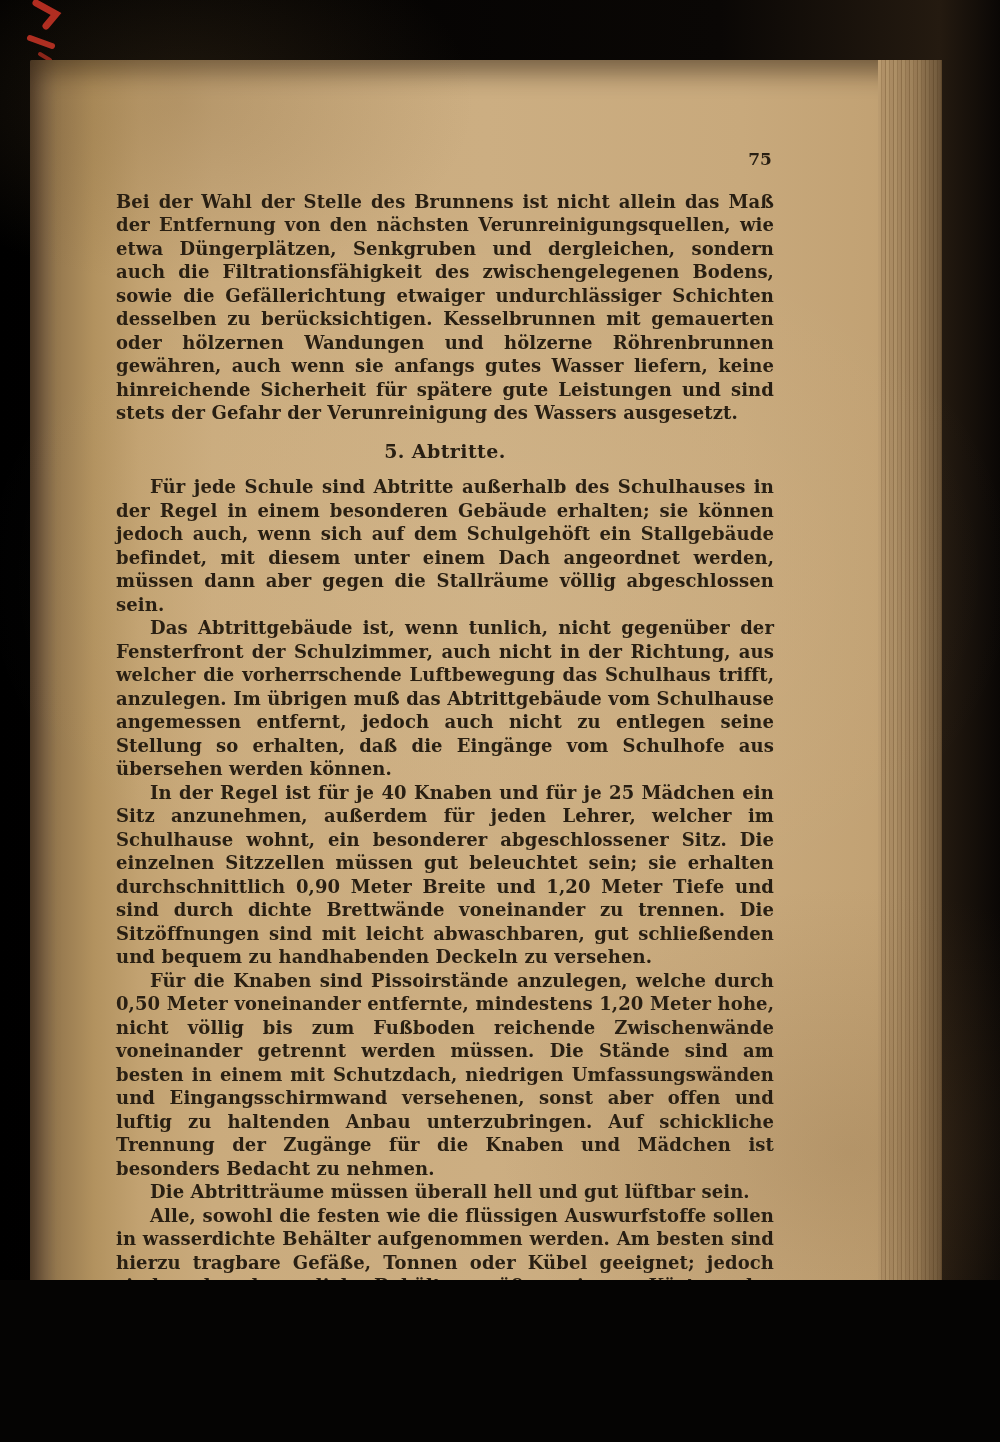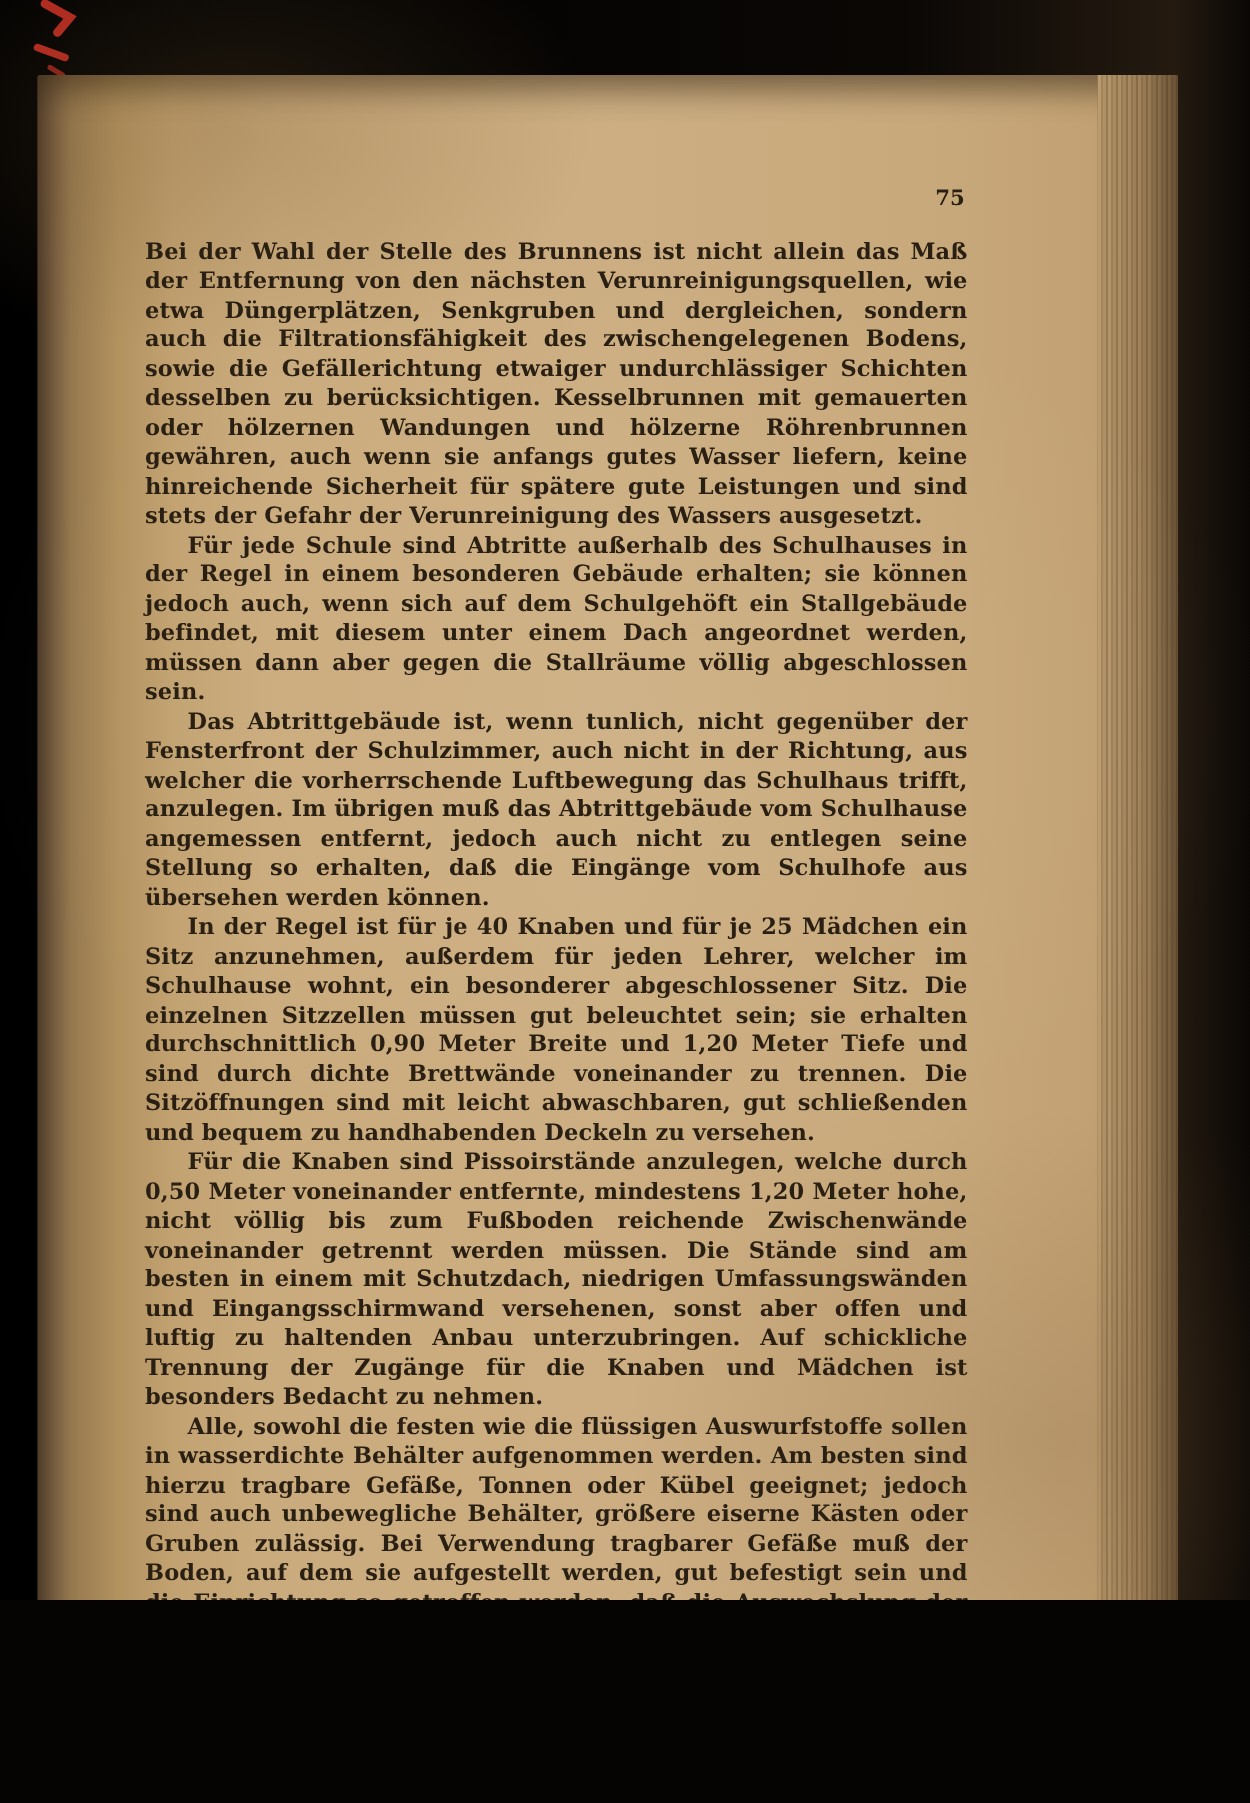--- a/index.html
+++ b/index.html
@@ -64,21 +64,23 @@
     <div class="edges"></div>
   </div>
 
   <div class="texture"></div>
 
   <main class="text">
     <div class="pagenum">75</div>
 
     <p class="noindent">Bei der Wahl der Stelle des Brunnens ist nicht allein das Maß der Entfernung von den nächsten Verunreinigungsquellen, wie etwa Düngerplätzen, Senkgruben und dergleichen, sondern auch die Filtrationsfähigkeit des zwischengelegenen Bodens, sowie die Gefällerichtung etwaiger undurchlässiger Schichten desselben zu berücksichtigen. Kesselbrunnen mit gemauerten oder hölzernen Wandungen und hölzerne Röhrenbrunnen gewähren, auch wenn sie anfangs gutes Wasser liefern, keine hinreichende Sicherheit für spätere gute Leistungen und sind stets der Gefahr der Verunreinigung des Wassers ausgesetzt.</p>
 
+    <h2>5. Abtritte.</h2>
 
     <p>Für jede Schule sind Abtritte außerhalb des Schulhauses in der Regel in einem besonderen Gebäude erhalten; sie können jedoch auch, wenn sich auf dem Schulgehöft ein Stallgebäude befindet, mit diesem unter einem Dach angeordnet werden, müssen dann aber gegen die Stallräume völlig abgeschlossen sein.</p>
     <p>Das Abtrittgebäude ist, wenn tunlich, nicht gegenüber der Fensterfront der Schulzimmer, auch nicht in der Richtung, aus welcher die vorherrschende Luftbewegung das Schulhaus trifft, anzulegen. Im übrigen muß das Abtrittgebäude vom Schulhause angemessen entfernt, jedoch auch nicht zu entlegen seine Stellung so erhalten, daß die Eingänge vom Schulhofe aus übersehen werden können.</p>
     <p>In der Regel ist für je 40 Knaben und für je 25 Mädchen ein Sitz anzunehmen, außerdem für jeden Lehrer, welcher im Schulhause wohnt, ein besonderer abgeschlossener Sitz. Die einzelnen Sitzzellen müssen gut beleuchtet sein; sie erhalten durchschnittlich 0,90 Meter Breite und 1,20 Meter Tiefe und sind durch dichte Brettwände voneinander zu trennen. Die Sitzöffnungen sind mit leicht abwaschbaren, gut schließenden und bequem zu handhabenden Deckeln zu versehen.</p>
     <p>Für die Knaben sind Pissoirstände anzulegen, welche durch 0,50 Meter voneinander entfernte, mindestens 1,20 Meter hohe, nicht völlig bis zum Fußboden reichende Zwischenwände voneinander getrennt werden müssen. Die Stände sind am besten in einem mit Schutzdach, niedrigen Umfassungswänden und Eingangsschirmwand versehenen, sonst aber offen und luftig zu haltenden Anbau unterzubringen. Auf schickliche Trennung der Zugänge für die Knaben und Mädchen ist besonders Bedacht zu nehmen.</p>
+    <p>Die Abtritträume müssen überall hell und gut lüftbar sein.</p>
     <p>Alle, sowohl die festen wie die flüssigen Auswurfstoffe sollen in wasserdichte Behälter aufgenommen werden. Am besten sind hierzu tragbare Gefäße, Tonnen oder Kübel geeignet; jedoch sind auch unbewegliche Behälter, größere eiserne Kästen oder Gruben zulässig. Bei Verwendung tragbarer Gefäße muß der Boden, auf dem sie aufgestellt werden, gut befestigt sein und die Einrichtung so getroffen werden, daß die Auswechslung der Gefäße bequem erfolgen kann. Die unbeweg=</p>
   </main>
 
 </div>
 
 </body></html>

